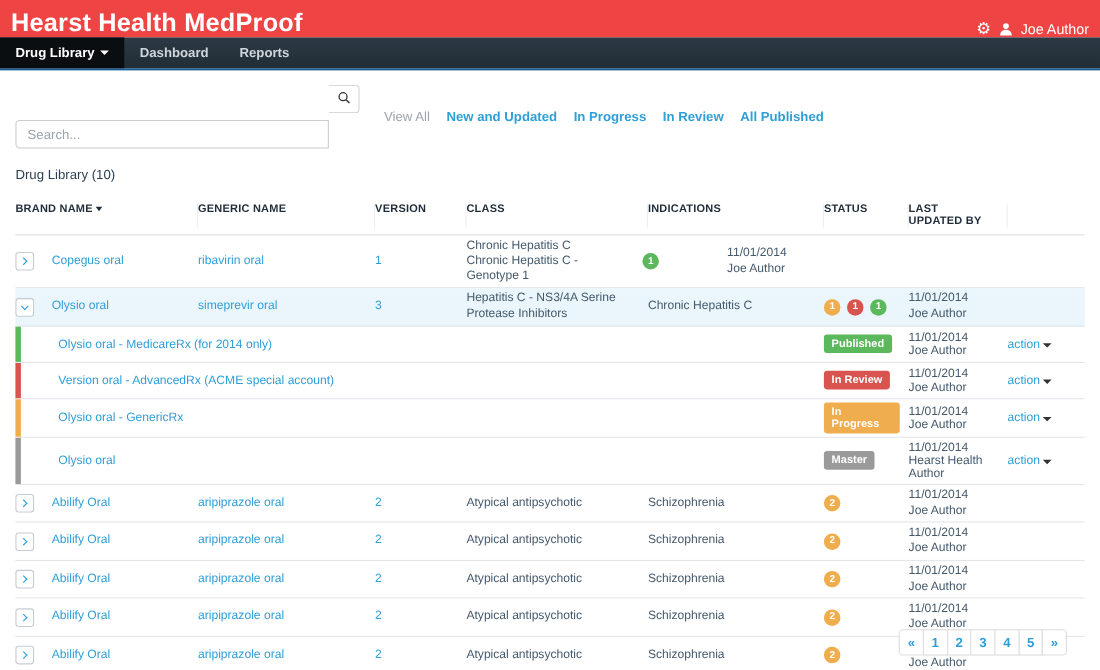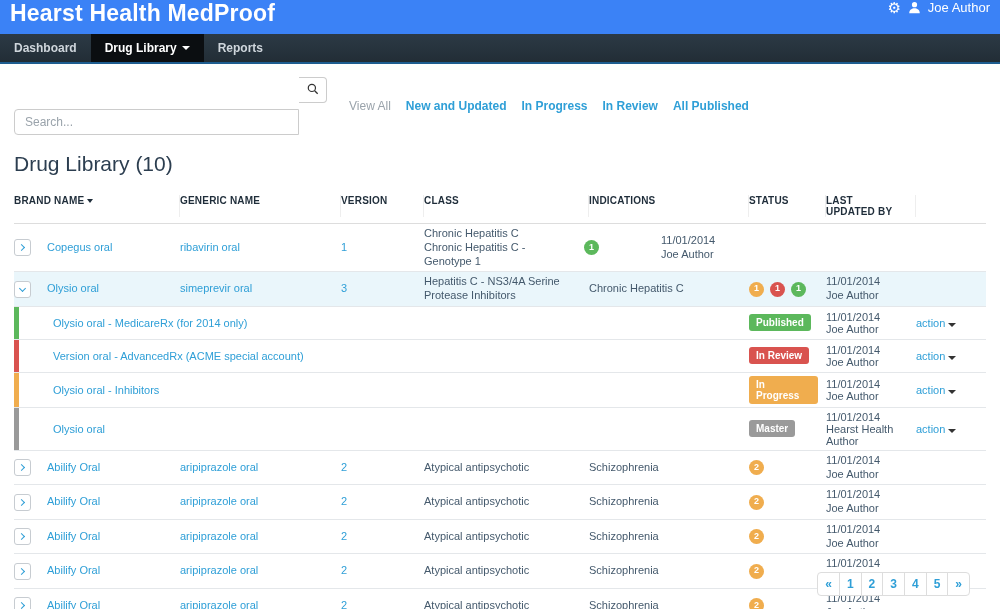--- a/index.html
+++ b/index.html
@@ -1,21 +1,21 @@
 <!DOCTYPE html>
 <html><head>
 <meta charset="utf-8">
 <style>
   * { margin:0; padding:0; box-sizing:border-box; }
   html,body { width:1000px; height:609px; background:#fff; overflow:hidden;
               font-family:"Liberation Sans", sans-serif; }
 
   
-  .topbar { height:34px; background:#3b82f6; color:#fff; display:flex;
-            align-items:flex-start; justify-content:space-between; padding:0 10px; }
+  .topbar { height:34px; background:#ef4444; color:#fff; display:flex;
+            align-items:flex-end; justify-content:space-between; padding:0 10px; }
   .brand-title { font-size:23px; font-weight:700; letter-spacing:.2px; }
   .top-right { display:flex; align-items:center; gap:7px; font-size:13px; }
   .gear { font-size:15px; line-height:1; cursor:pointer; }
   .person-svg { display:block; }
 
   
   .navbar { height:30px; background:linear-gradient(#2c3a45,#222d36);
             border-bottom:2px solid #1e5d90; display:flex; align-items:stretch; }
   .nav-item { color:#cfd6dc; font-size:12px; font-weight:700; padding:0 14px;
               display:flex; align-items:center; gap:5px; cursor:pointer; }
@@ -30,21 +30,21 @@
                   padding:0 10px; font-size:12px; color:#555; outline:none;margin-top:32px; }
   .search-input::placeholder { color:#9aa3ab; }
   .search-btn { width:28px; height:26px; border:1px solid #ccc; border-left:none;
                 border-radius:0 4px 4px 0; background:#fff; display:flex;
                 align-items:center; justify-content:center; cursor:pointer; }
   .filters { display:flex; gap:15px; margin-left:22px; font-size:12px; font-weight:700; }
   .filter-link { color:#2f9fd7; text-decoration:none; cursor:pointer; }
   .filter-muted { color:#9aa3ab; font-weight:400; cursor:default; }
 
   
-  .page-title { font-size:21px; font-weight:500; color:#2c3e50; margin:17px 14px 14px 14px; }
+  .page-title { font-size:12px; font-weight:500; color:#2c3e50; margin:17px 14px 14px 14px; }
 
   
   .dl-table { margin:0 14px; width:972px; font-size:11px; color:#44596c; }
   .thead { display:flex; border-bottom:1px solid #ddd; padding:5px 0 6px 0; }
   .th { font-weight:700; color:#1f2d3a; text-transform:uppercase; font-size:10px;
         letter-spacing:.2px; padding-right:4px; border-right:1px solid #eee; padding-left:0; }
   .th:first-child { padding-left:0; }
   .th:last-child { border-right:none; }
   .sort-caret { display:inline-block; width:0; height:0; border-left:3.5px solid transparent;
                 border-right:3.5px solid transparent; border-top:4px solid #1f2d3a;
@@ -110,26 +110,26 @@
       <svg class="person-svg" width="13" height="13" viewBox="0 0 16 16">
         <circle cx="8" cy="4.5" r="3.2" fill="#fff"></circle>
         <path d="M1.5 15 C1.5 10.5 5 8.8 8 8.8 C11 8.8 14.5 10.5 14.5 15 Z" fill="#fff"></path>
       </svg>
     </span>
     <span>Joe Author</span>
   </div>
 </div>
 
 <div class="navbar">
-  <div class="nav-item">
-    <span>Dashboard</span>
-  </div>
   <div class="nav-item active">
     <span>Drug Library</span>
     <span class="caret"></span>
+  </div>
+  <div class="nav-item">
+    <span>Dashboard</span>
   </div>
   <div class="nav-item">
     <span>Reports</span>
   </div>
 </div>
 
 <div class="toolbar">
   <div class="search-wrap">
     <input class="search-input" type="text" placeholder="Search..." style="">
     <button class="search-btn">
@@ -237,21 +237,21 @@
       <div>11/01/2014</div>
       <div>Joe Author</div>
     </div>
     <div class="cell col-action">
       <a class="action-link"><span>action</span><span class="action-caret"></span></a>
     </div>
   </div>
 
   <div class="subtr">
     <div class="side-bar bg-orange"></div>
-    <div class="sub-title"><a class="link">Olysio oral - Inhibitors</a></div>
+    <div class="sub-title"><a class="link">Olysio oral - GenericRx</a></div>
     <div class="cell col-status"><span class="label-badge bg-orange">In Progress</span></div>
     <div class="cell col-updated">
       <div>11/01/2014</div>
       <div>Joe Author</div>
     </div>
     <div class="cell col-action">
       <a class="action-link"><span>action</span><span class="action-caret"></span></a>
     </div>
   </div>
 

